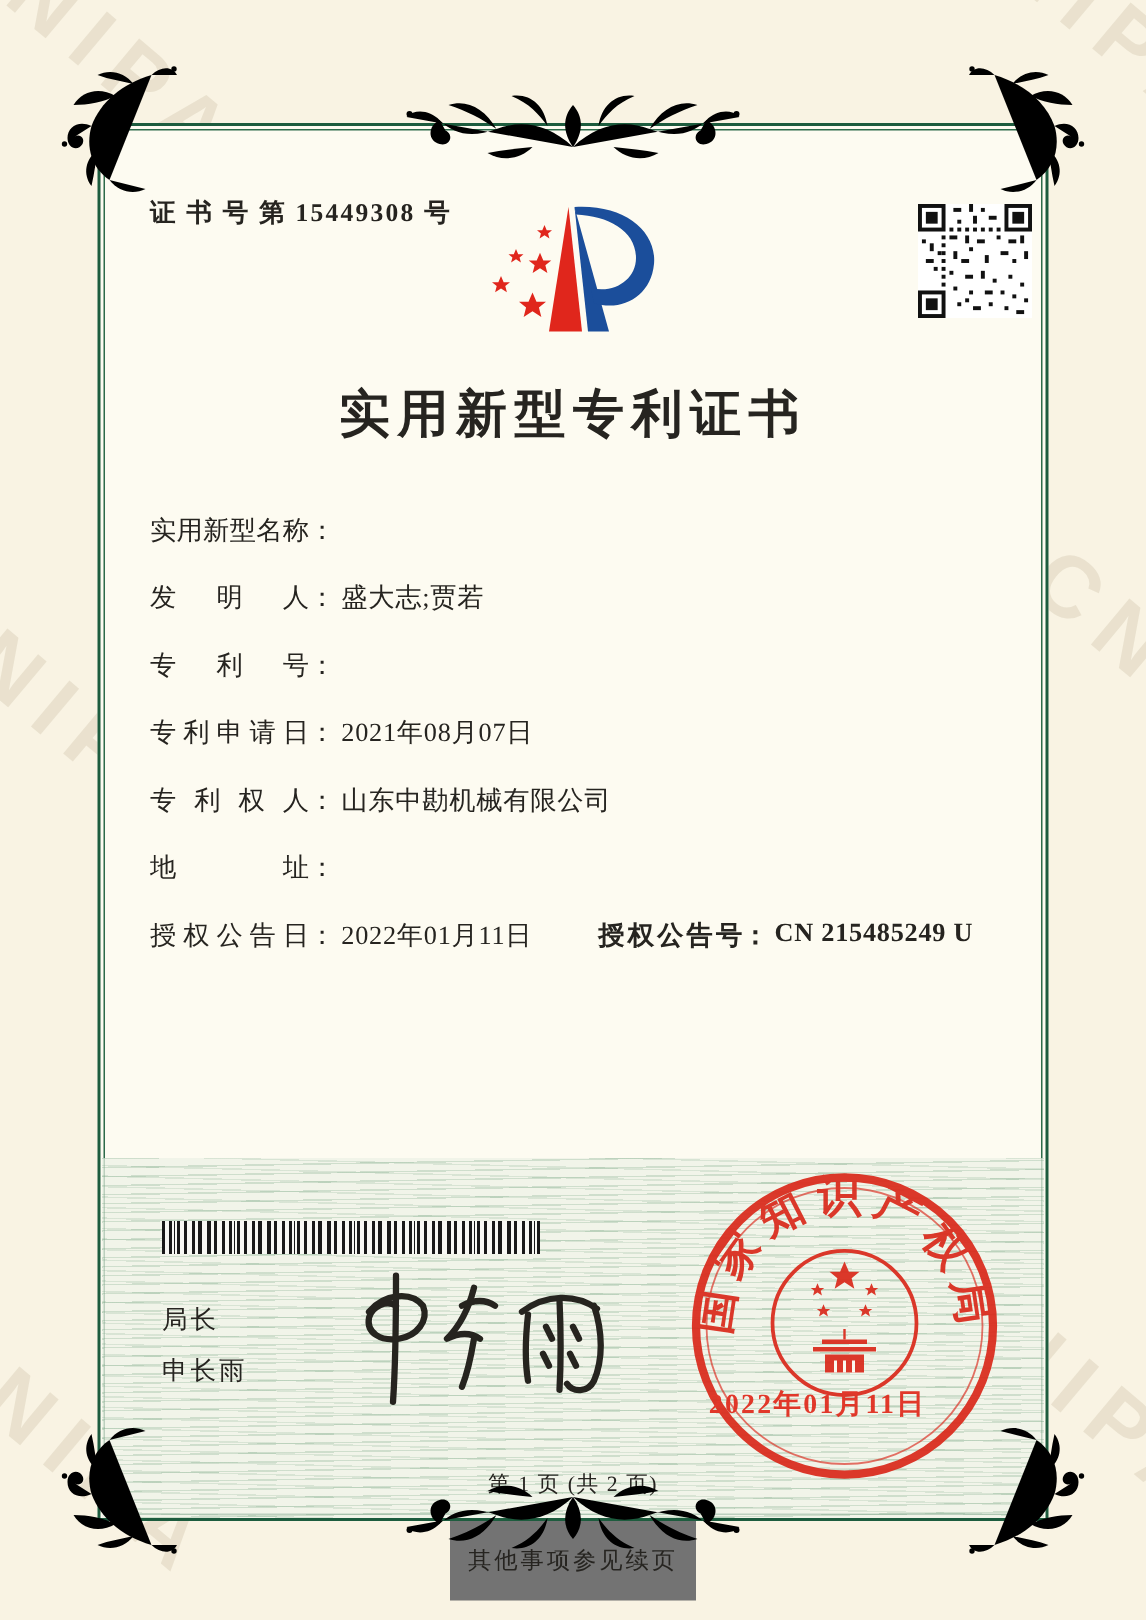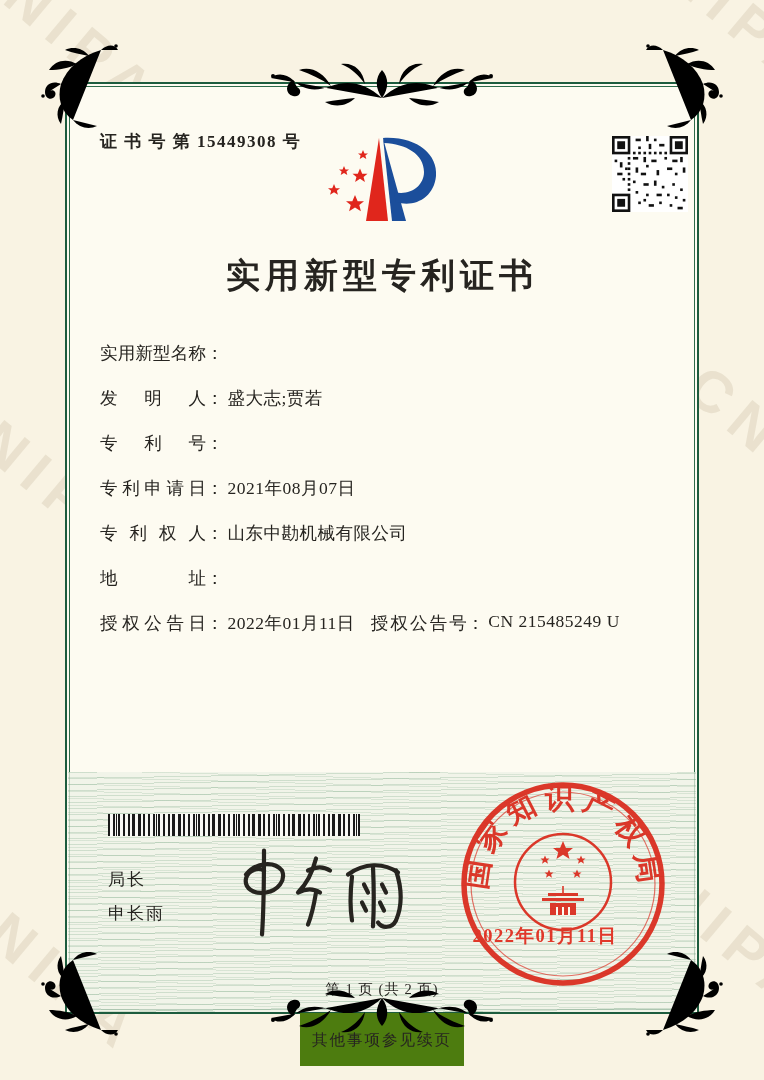--- a/index.html
+++ b/index.html
@@ -41,21 +41,21 @@
     position:absolute; left:0; top:230px; width:100%; text-align:center;
     font-size:34px; font-weight:bold; letter-spacing:5px; z-index:2;
   }
   
   .fields{position:absolute; left:100px; top:320px; width:572px; z-index:2; font-size:17.5px;}
   .frow{height:45px; display:flex; align-items:flex-end;}
   .fgroup{display:flex; white-space:nowrap;}
   .flabel{display:inline-block; width:106px; text-align:justify; text-align-last:justify;}
   .flabel.short{width:96px;}
   .fvalue{margin-left:4px; letter-spacing:0.5px;}
-  .fgroup.right{margin-left:16px;}
+  .fgroup.right{margin-left:44px;font-weight:bold;}
   
   .bodytext{
     position:absolute; left:97px; top:626px; width:574px; z-index:2;
     font-size:17px; line-height:28px; text-align:justify;
   }
   .bodytext p{margin:0; text-indent:2em;}
   
   .barcode{
     position:absolute; left:108px; top:814px; width:252px; height:22px; z-index:2;
     background-color:#f8f8f4;
@@ -76,21 +76,21 @@
   .seal{position:absolute; left:458px; top:779px; z-index:4; opacity:0.93;}
   
   .page-info{
     position:absolute; left:0; top:980px; width:100%; text-align:center;
     font-size:14.5px; letter-spacing:1px; z-index:2;
   }
   .cont-note{
     position:absolute; left:0; top:1030px; width:100%; text-align:center;
     font-size:15.5px; letter-spacing:2px; z-index:2;
   }
-  .cont-note span{background:#4d7c0f; padding:18px 12px;}
+  .cont-note span{background:#737373; padding:18px 12px;}
 </style>
 </head>
 <body>
 
 <div class="page">
 
   <span class="wm" style="left:-55px; top:-6px;">CNIPA</span>
   <span class="wm" style="left:606px; top:-30px;">CNIPA</span>
   <span class="wm" style="left:408px; top:292px;">CNIPA</span>
   <span class="wm" style="left:-80px; top:440px;">CNIPA</span>

